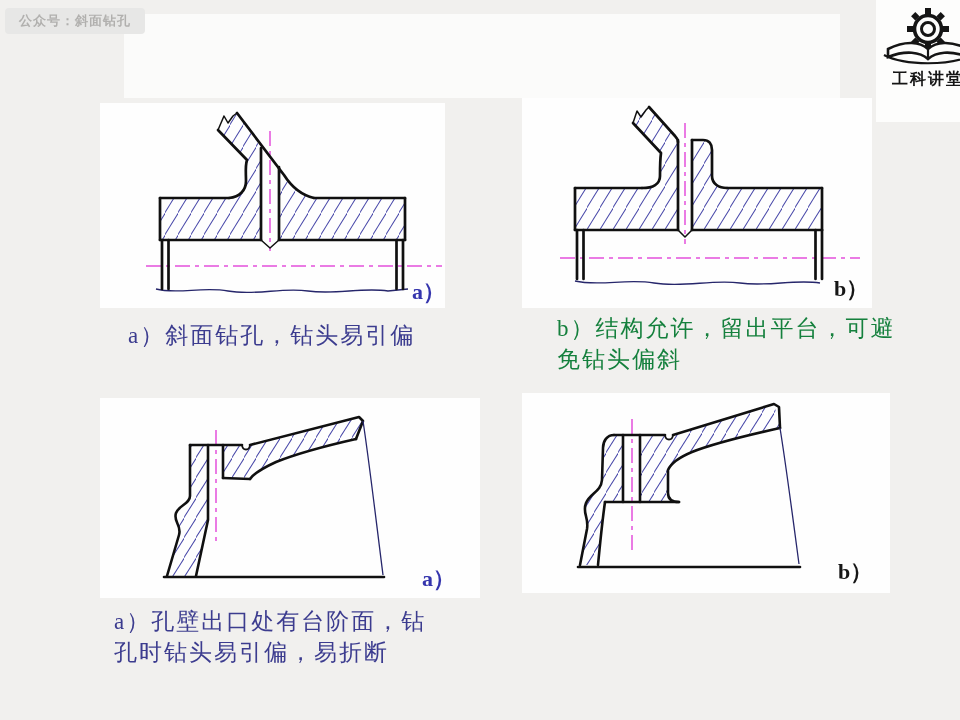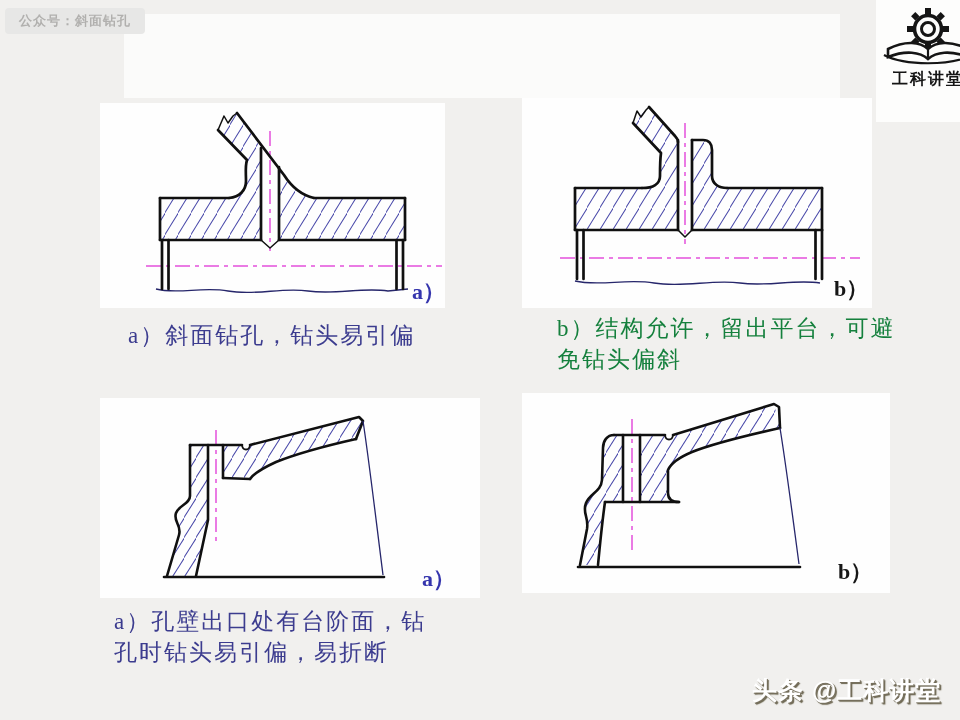--- a/index.html
+++ b/index.html
@@ -215,15 +215,14 @@
     </svg>
     <div class="fig-label lbl-4">b）</div>
   </figure>
 
   <div class="caption" id="caption-1">a）斜面钻孔，钻头易引偏</div>
   <div class="caption" id="caption-2">b）结构允许，留出平台，可避
 免钻头偏斜</div>
   <div class="caption" id="caption-3">a）孔壁出口处有台阶面，钻
 孔时钻头易引偏，易折断</div>
 
-  <div class="watermark">头条 @工科讲堂</div>
 
 </div>
 
 </body></html>

